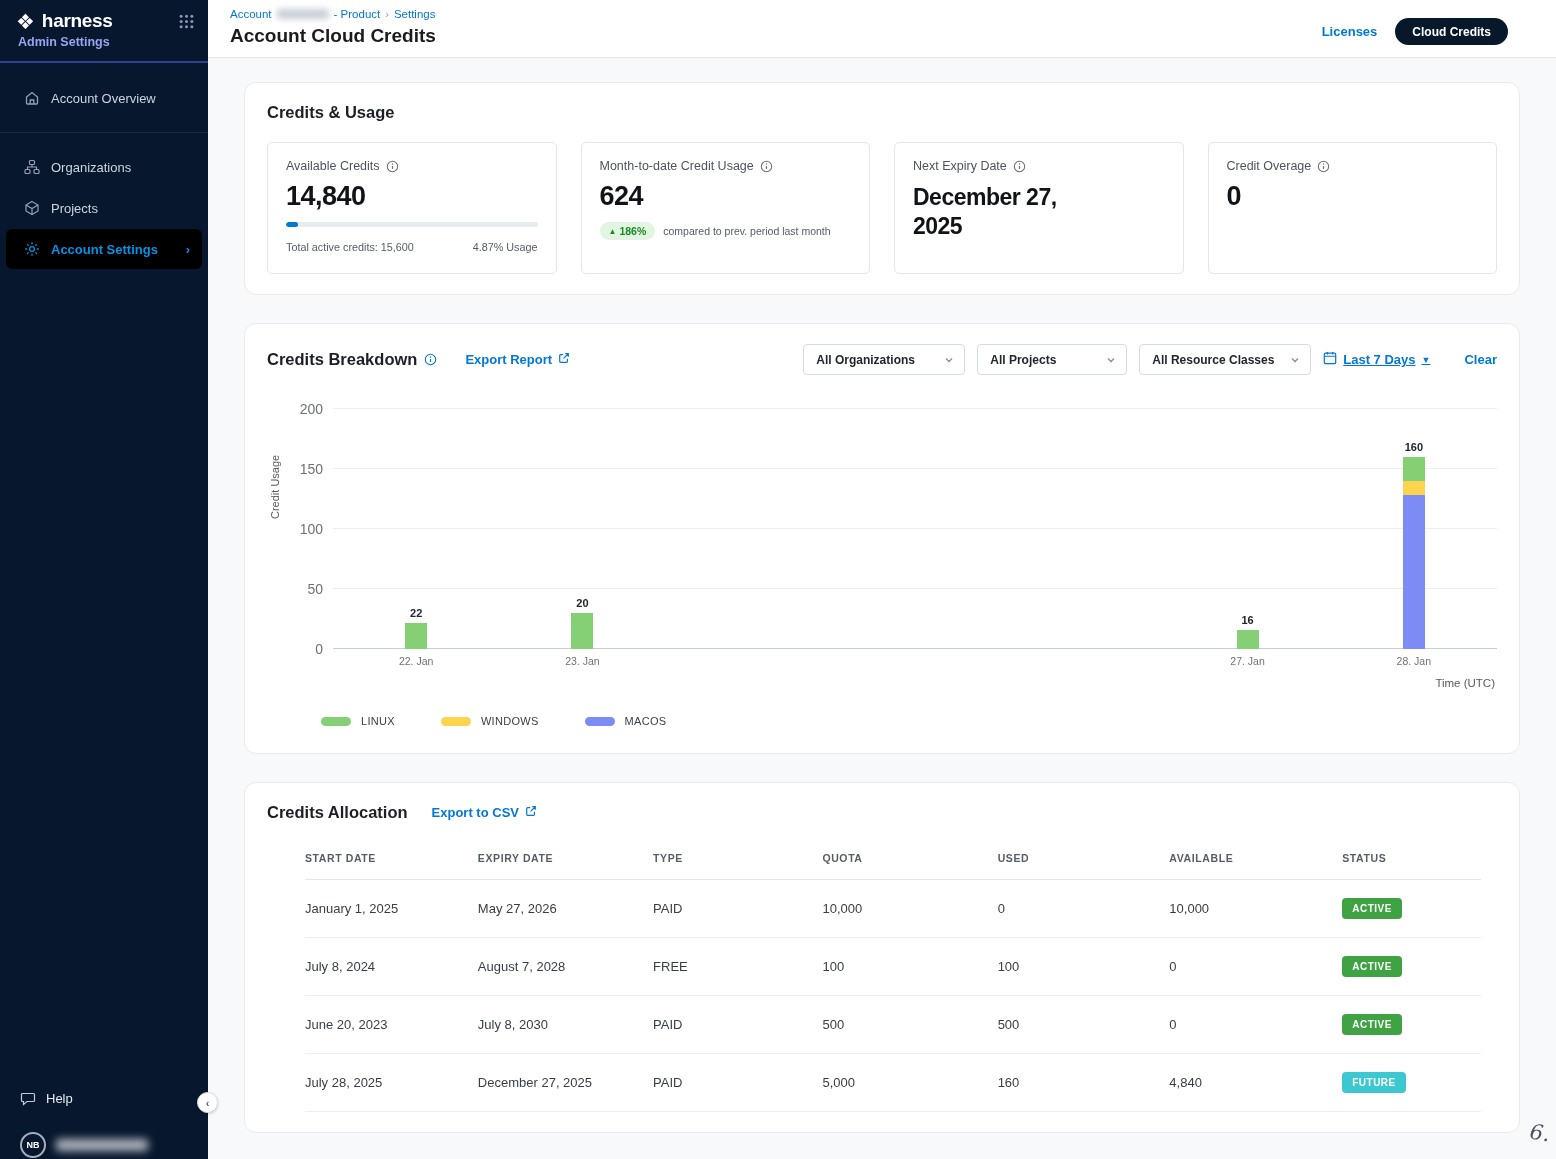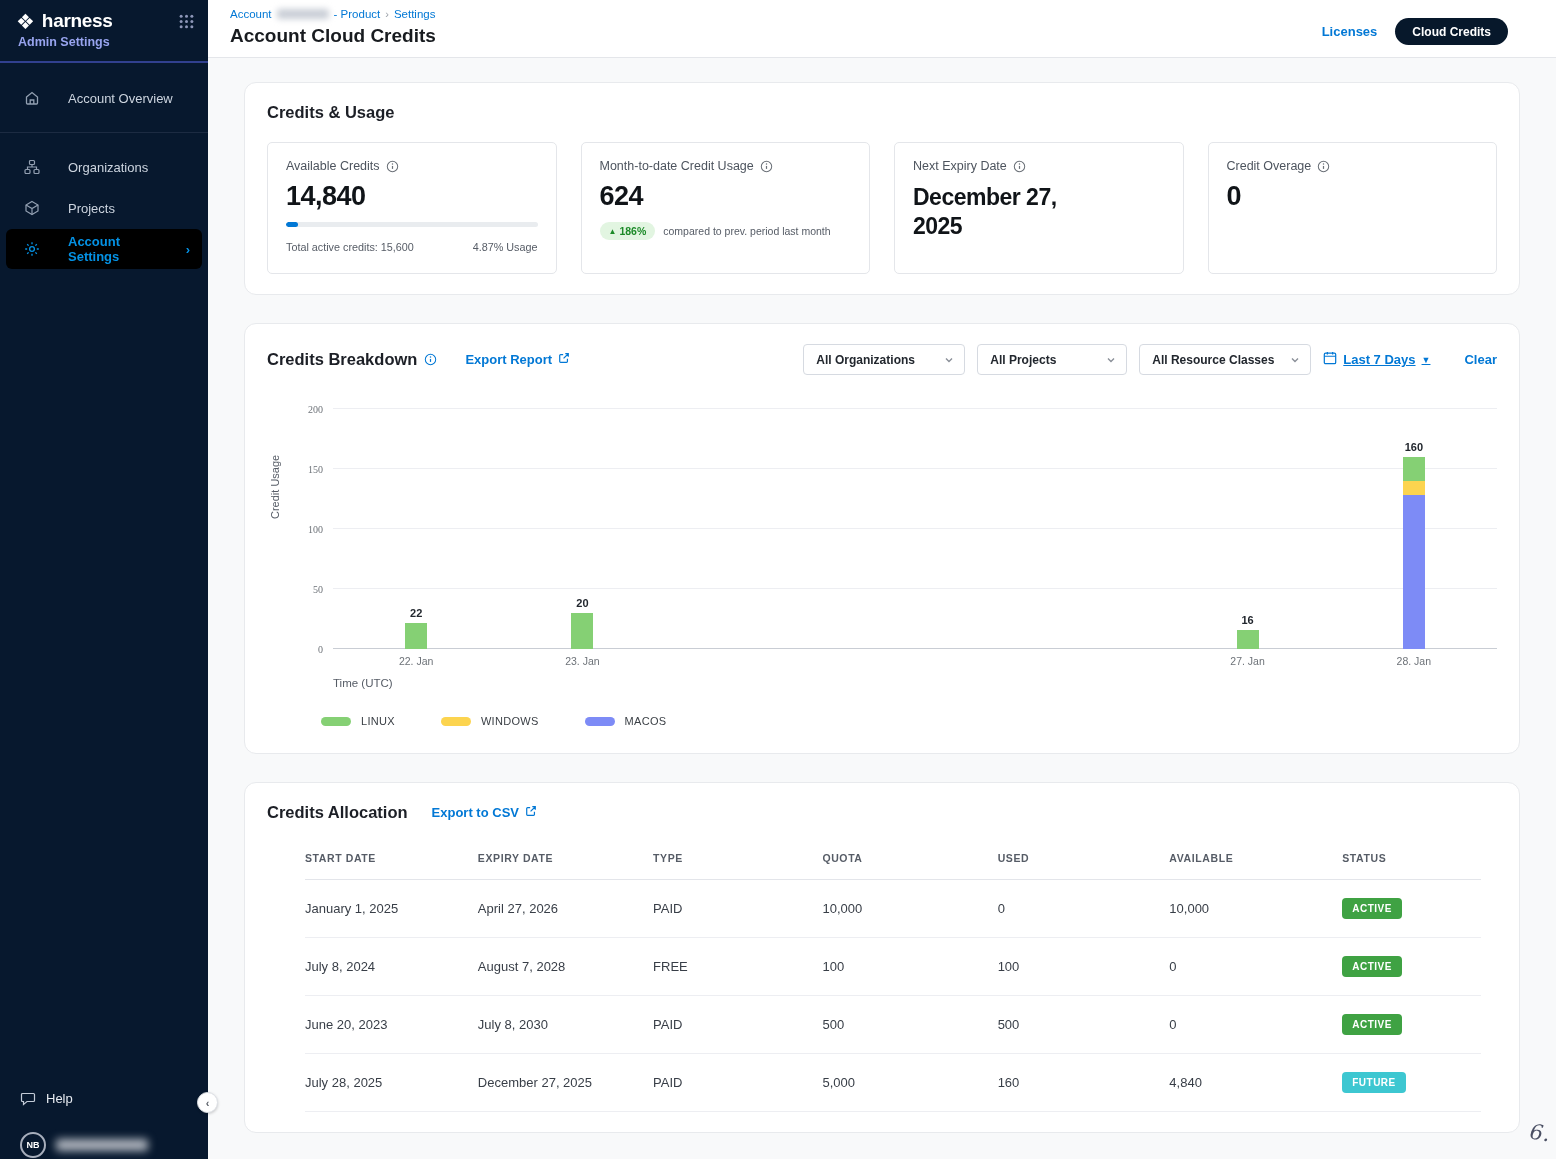--- a/index.html
+++ b/index.html
@@ -8,21 +8,21 @@
 
   
   .sidebar { position: fixed; left: 0; top: 0; width: 208px; height: 1159px; background: #07182e; z-index: 10; }
   .sidebar-header { padding: 10px 14px 8px 16px; border-bottom: 2px solid #31408f; }
   .brand-row { display: flex; align-items: center; gap: 7px; }
   .logo-glyph { color: #ffffff; font-size: 21px; line-height: 1; }
   .brand { color: #ffffff; font-size: 19px; font-weight: 700; letter-spacing: -0.3px; flex: 1; }
   .grid-icon { color: #8d96b8; cursor: pointer; display: inline-flex; }
   .sidebar-subtitle { color: #98a4ef; font-size: 12.5px; font-weight: 700; margin: 3px 0 4px 2px; }
   nav { padding-top: 14px; }
-  .nav-item { display: flex; align-items: center; gap: 28px; height: 40px; margin: 1px 6px; padding: 0 12px 0 18px; border-radius: 6px; color: #ccd4df; font-size: 13px; cursor: pointer; }
+  .nav-item { display: flex; align-items: center; gap: 11px; height: 40px; margin: 1px 6px; padding: 0 12px 0 18px; border-radius: 6px; color: #ccd4df; font-size: 13px; cursor: pointer; }
   .nav-item .nav-ic { display: inline-flex; color: #93a0b2; }
   .nav-item.active { background: #000000; color: #0492e5; font-weight: 700; }
   .nav-item.active .nav-ic { color: #0492e5; }
   .nav-item .chev { margin-left: auto; color: #0492e5; font-size: 13px; }
   .nav-divider { height: 1px; background: #1c2b42; margin: 14px 0; }
   .sidebar-bottom { position: absolute; left: 0; bottom: 1px; width: 100%; padding: 0 0 8px 20px; }
   .help-row { display: flex; align-items: center; gap: 10px; color: #e6eaf0; font-size: 13px; margin-bottom: 26px; cursor: pointer; }
   .help-row .nav-ic { color: #c2cad6; display: inline-flex; }
   .avatar-row { display: flex; align-items: center; gap: 10px; margin-bottom: -8px; }
   .avatar { width: 26px; height: 26px; border-radius: 50%; border: 2px solid #a7aebc; color: #ffffff; font-size: 9px; font-weight: 700; display: flex; align-items: center; justify-content: center; }
@@ -70,32 +70,32 @@
   .select-box .caret { display: inline-flex; margin-left: auto; }
   .sel-orgs { width: 162px; } .sel-projects { width: 150px; } .sel-classes { width: 172px; }
   .date-filter { display: flex; align-items: center; gap: 6px; color: #0278d5; font-size: 13px; font-weight: 700; cursor: pointer; text-decoration: underline; }
   .date-caret { font-size: 9px; color: #0278d5; }
   .clear-link { margin-left: 22px; }
 
   .chart-wrap { position: relative; margin-top: 34px; padding-left: 26px; }
   .ylabel-rot { position: absolute; left: 2px; top: 110px; transform: rotate(-90deg); transform-origin: left top; font-size: 11px; color: #565c66; }
   .chart-main { display: flex; }
   .ylabels { position: relative; width: 40px; height: 240px; }
-  .ytick { position: absolute; right: 10px; transform: translateY(50%); font-size: 10px; color: #6d7278; font-family: Liberation Serif, serif; }
+  .ytick { position: absolute; right: 10px; transform: translateY(50%); font-size: 14px; color: #6d7278; }
   .plot-wrap { flex: 1; }
   .plot-area { position: relative; height: 240px; }
   .gridline { position: absolute; left: 0; right: 0; height: 1px; background: #edeef2; z-index: 0; }
   .gridline.baseline { background: #c9cdd4; }
   .chart-cols { position: absolute; inset: 0; display: flex; z-index: 1; }
   .chart-col { flex: 1; display: flex; flex-direction: column; justify-content: flex-end; align-items: center; height: 100%; }
   .bar-seg { width: 22px; }
   .bar-total { font-size: 11px; font-weight: 700; color: #22272e; margin-bottom: 4px; }
   .xticks { display: flex; margin-top: 6px; }
   .xtick { flex: 1; text-align: center; font-size: 10.5px; color: #6d7278; }
-  .time-label { text-align: left; font-size: 11.5px; color: #565c66; margin-top: 10px; padding-right: 2px; }
+  .time-label { text-align: right; font-size: 11.5px; color: #565c66; margin-top: 10px; padding-right: 2px; }
   .legend { display: flex; align-items: center; gap: 46px; margin: 26px 0 6px 28px; }
   .legend-item { display: flex; align-items: center; gap: 10px; cursor: pointer; }
   .legend-swatch { width: 30px; height: 9px; border-radius: 5px; display: inline-block; }
   .legend-name { font-size: 11px; color: #3a3f45; letter-spacing: 0.3px; }
 
   
   .alloc-header { display: flex; align-items: center; gap: 24px; }
   .alloc-table { margin: 14px 16px 0 38px; }
   .thead, .trow { display: grid; grid-template-columns: 14.7% 14.9% 14.4% 14.9% 14.6% 14.7% 1fr; align-items: center; }
   .thead { height: 44px; border-bottom: 1px solid #e3e5ea; }
@@ -431,21 +431,21 @@
           <div class="th">EXPIRY DATE</div>
           <div class="th">TYPE</div>
           <div class="th">QUOTA</div>
           <div class="th">USED</div>
           <div class="th">AVAILABLE</div>
           <div class="th">STATUS</div>
         </div>
       <div id="alloc-body">
           <div class="trow">
             <div class="td">January 1, 2025</div>
-            <div class="td">April 27, 2026</div>
+            <div class="td">May 27, 2026</div>
             <div class="td">PAID</div>
             <div class="td">10,000</div>
             <div class="td">0</div>
             <div class="td">10,000</div>
             <div class="td"><span class="status-badge" style="background: rgb(63, 162, 67);">ACTIVE</span></div>
           </div>
           <div class="trow">
             <div class="td">July 8, 2024</div>
             <div class="td">August 7, 2028</div>
             <div class="td">FREE</div>

